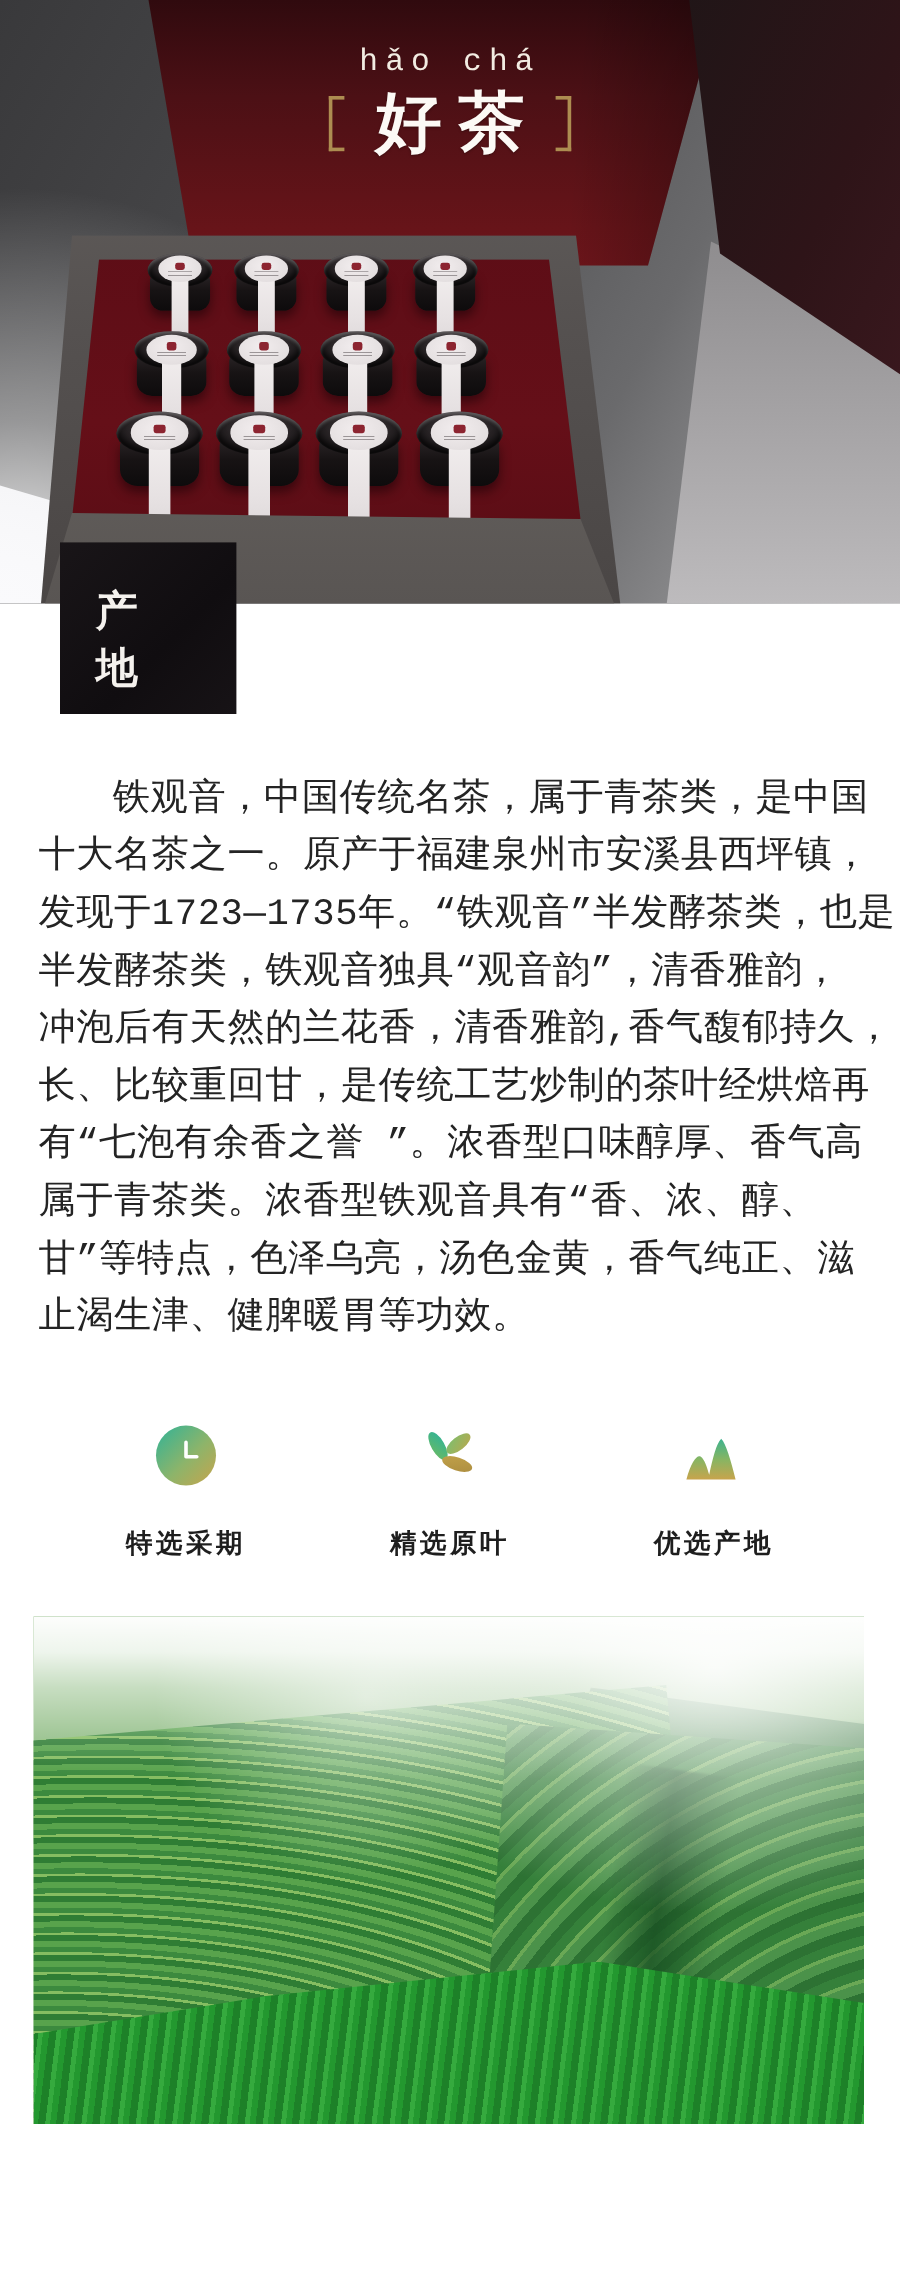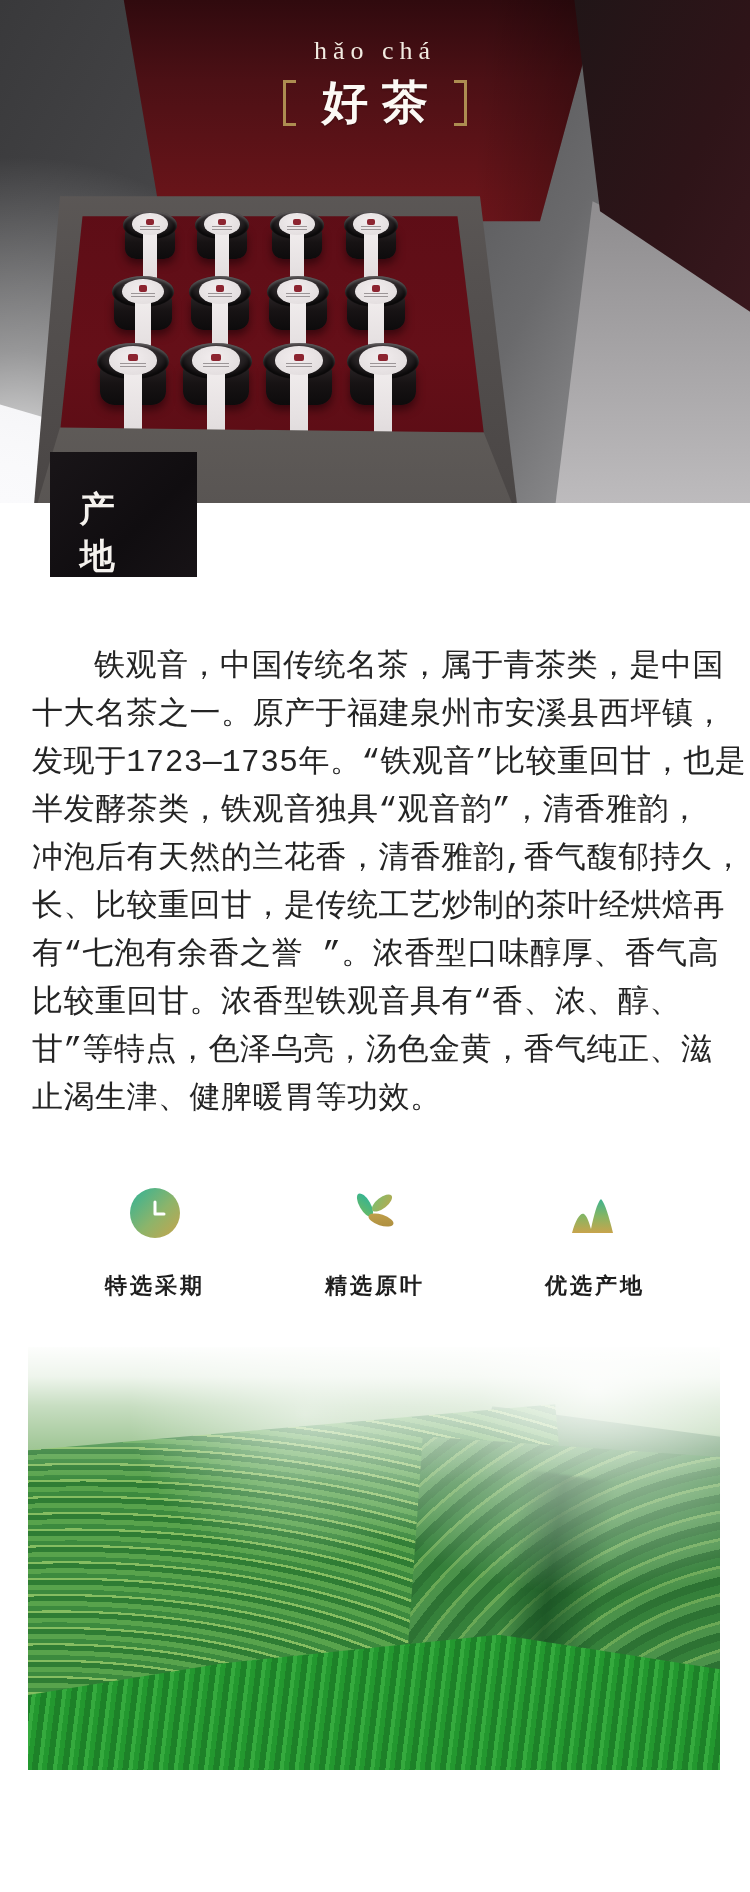--- a/index.html
+++ b/index.html
@@ -48,30 +48,30 @@
         background:radial-gradient(ellipse at 50% 40%,#4a4346 0%,#2a2527 48%,#151213 78%);
         box-shadow:inset 0 2px 3px rgba(255,255,255,.28),inset 0 -4px 6px rgba(0,0,0,.75);}
   .tin .label{position:absolute;left:16%;right:16%;top:5%;height:46%;z-index:4;border-radius:50%;
         background:radial-gradient(ellipse at 45% 40%,#f2edee 0%,#e4dfe0 70%,#d2cdce 100%);
         display:flex;flex-direction:column;align-items:center;justify-content:center;gap:6%;}
   .tin .emblem{width:20%;height:26%;background:#8c2430;border-radius:2px;}
   .tin .label-lines{width:55%;height:16%;
         background:repeating-linear-gradient(180deg,#9b9597 0 1px,transparent 1px 3px);}
 
   .hero-title{position:absolute;top:36px;left:0;right:0;text-align:center;z-index:9;}
-  .pinyin{font-size:26px;color:#f2ece2;letter-spacing:6px;font-family:Liberation Serif, serif;}
+  .pinyin{font-size:26px;color:#f2ece2;letter-spacing:6px;font-family:Liberation Mono, monospace;}
   .main-title{margin-top:8px;display:flex;justify-content:center;align-items:center;gap:26px;}
   .bracket{width:13px;height:46px;box-sizing:border-box;border:3px solid #ad8d51;}
   .bracket.left{border-right:none;}
   .bracket.right{border-left:none;}
-  .title-text{font-size:46px;line-height:58px;color:#fcf9f5;font-weight:700;
+  .title-text{font-size:55px;line-height:58px;color:#fcf9f5;font-weight:700;
         letter-spacing:14px;margin-right:-14px;text-shadow:0 1px 2px rgba(0,0,0,.35);}
 
   
-  .origin-badge{position:absolute;left:50px;top:452px;width:147px;height:125px;z-index:12;
+  .origin-badge{position:absolute;left:50px;top:452px;width:147px;height:143px;z-index:12;
         background:linear-gradient(135deg,#191518 0%,#100d10 60%,#171316 100%);
         display:flex;flex-direction:column;align-items:center;}
   .origin-badge .badge-label{margin-top:34px;font-size:35px;color:#f5f2ee;
         letter-spacing:.85em;padding-left:.85em;font-weight:600;}
   .origin-badge svg{margin-top:14px;}
 
   
   .description{margin:140px 28px 0 32px;width:690px;}
   .desc-line{font-size:31px;line-height:48px;color:#242424;letter-spacing:.5px;white-space:nowrap;font-family:Liberation Mono, monospace;}
   .desc-line.first{text-indent:2em;}
@@ -265,26 +265,26 @@
       <ellipse cx="24" cy="24" rx="17" ry="6" transform="rotate(-6 24 24)" stroke-width="1.8"></ellipse>
       <ellipse cx="74" cy="17" rx="11" ry="4.6" transform="rotate(-16 74 17)" stroke-width="1.3" stroke-dasharray="1.8 2.4"></ellipse>
       <ellipse cx="62" cy="35" rx="17" ry="5.4" transform="rotate(-4 62 35)" stroke-width="1.3" stroke-dasharray="1.8 2.4"></ellipse>
     </g>
   </svg>
 </div>
 
 <section class="description">
   <div class="desc-line first">铁观音，中国传统名茶，属于青茶类，是中国</div>
   <div class="desc-line">十大名茶之一。原产于福建泉州市安溪县西坪镇，</div>
-  <div class="desc-line">发现于1723—1735年。“铁观音”比较重回甘，也是</div>
+  <div class="desc-line">发现于1723—1735年。“铁观音”半发酵茶类，也是</div>
   <div class="desc-line">半发酵茶类，铁观音独具“观音韵”，清香雅韵，</div>
   <div class="desc-line">冲泡后有天然的兰花香，清香雅韵,香气馥郁持久，</div>
   <div class="desc-line">长、比较重回甘，是传统工艺炒制的茶叶经烘焙再</div>
   <div class="desc-line">有“七泡有余香之誉 ”。浓香型口味醇厚、香气高</div>
-  <div class="desc-line">比较重回甘。浓香型铁观音具有“香、浓、醇、</div>
+  <div class="desc-line">属于青茶类。浓香型铁观音具有“香、浓、醇、</div>
   <div class="desc-line">甘”等特点，色泽乌亮，汤色金黄，香气纯正、滋</div>
   <div class="desc-line">止渴生津、健脾暖胃等功效。</div>
 </section>
 
 <section class="features">
   <div class="feature">
     <svg width="52" height="52" viewBox="0 0 52 52">
       <defs>
         <linearGradient id="gClock" x1="0" y1="0" x2="1" y2="1">
           <stop offset="0" stop-color="#2fb398"></stop>

